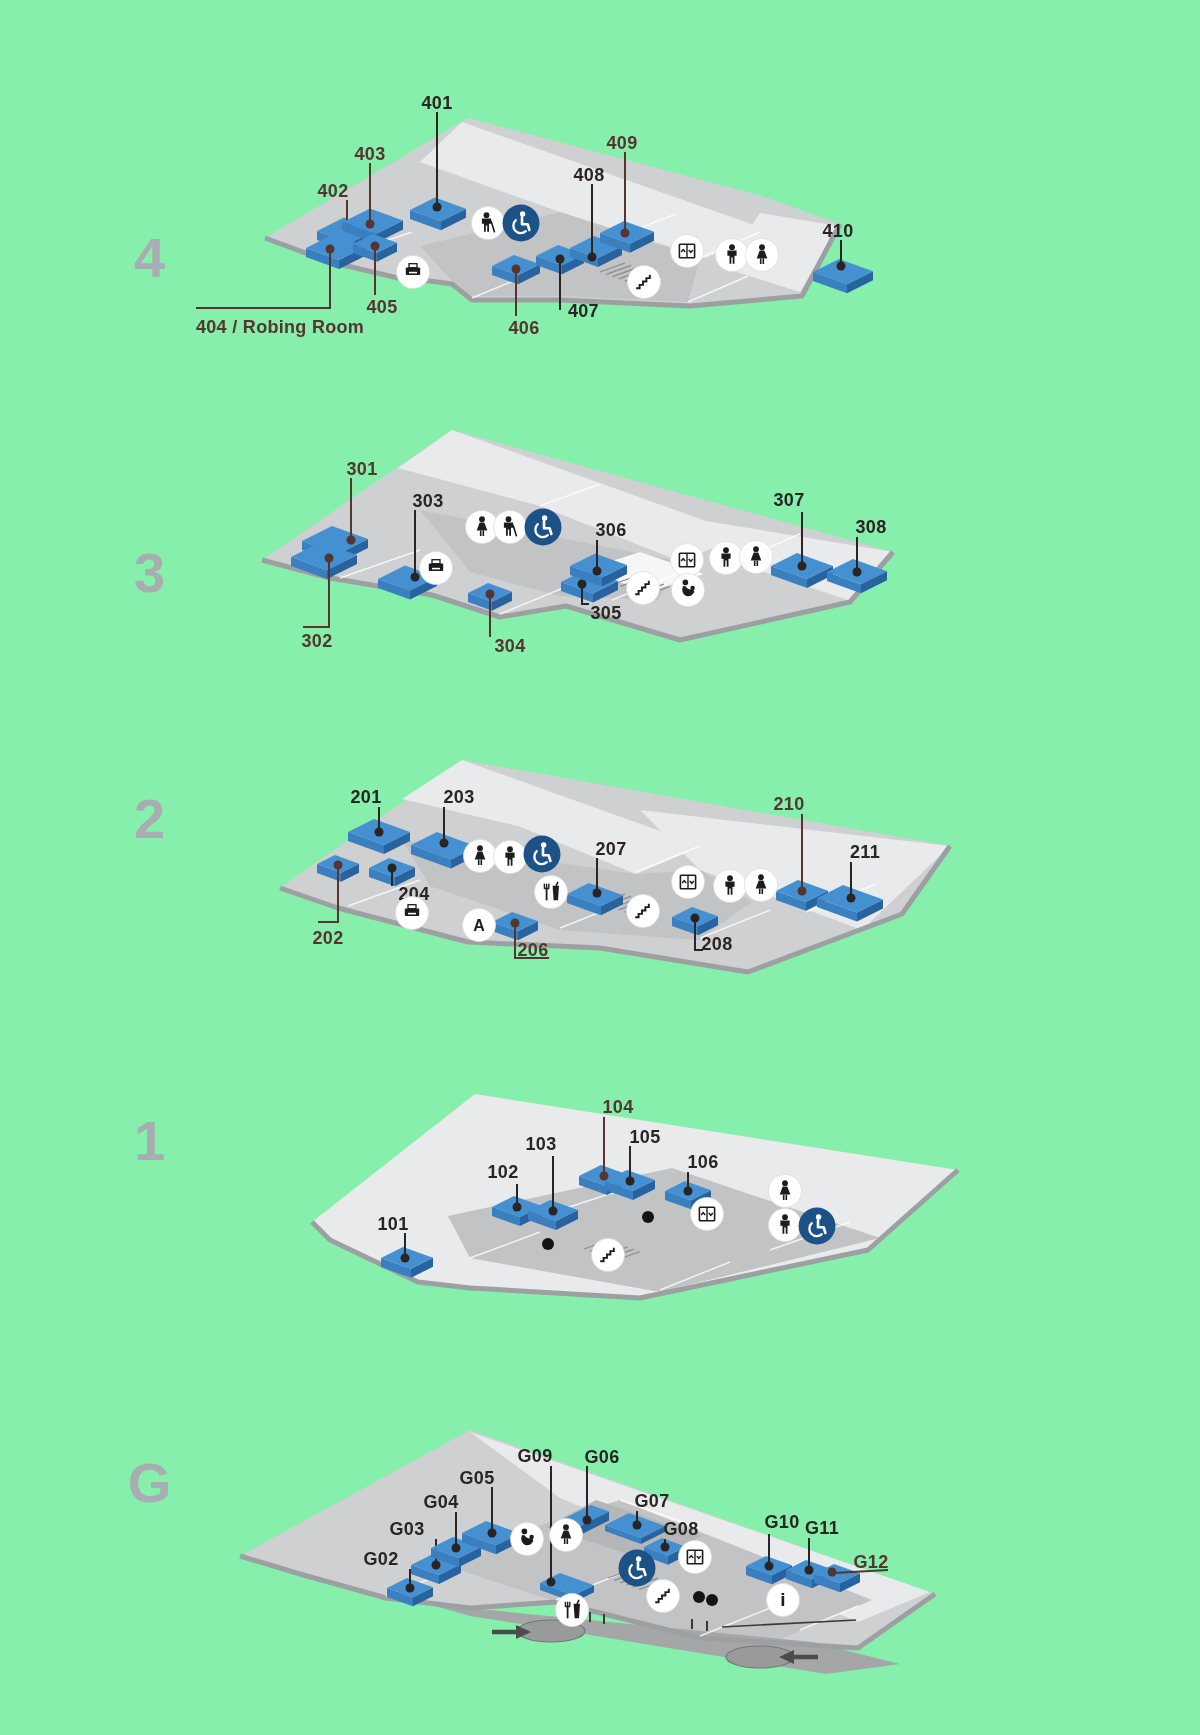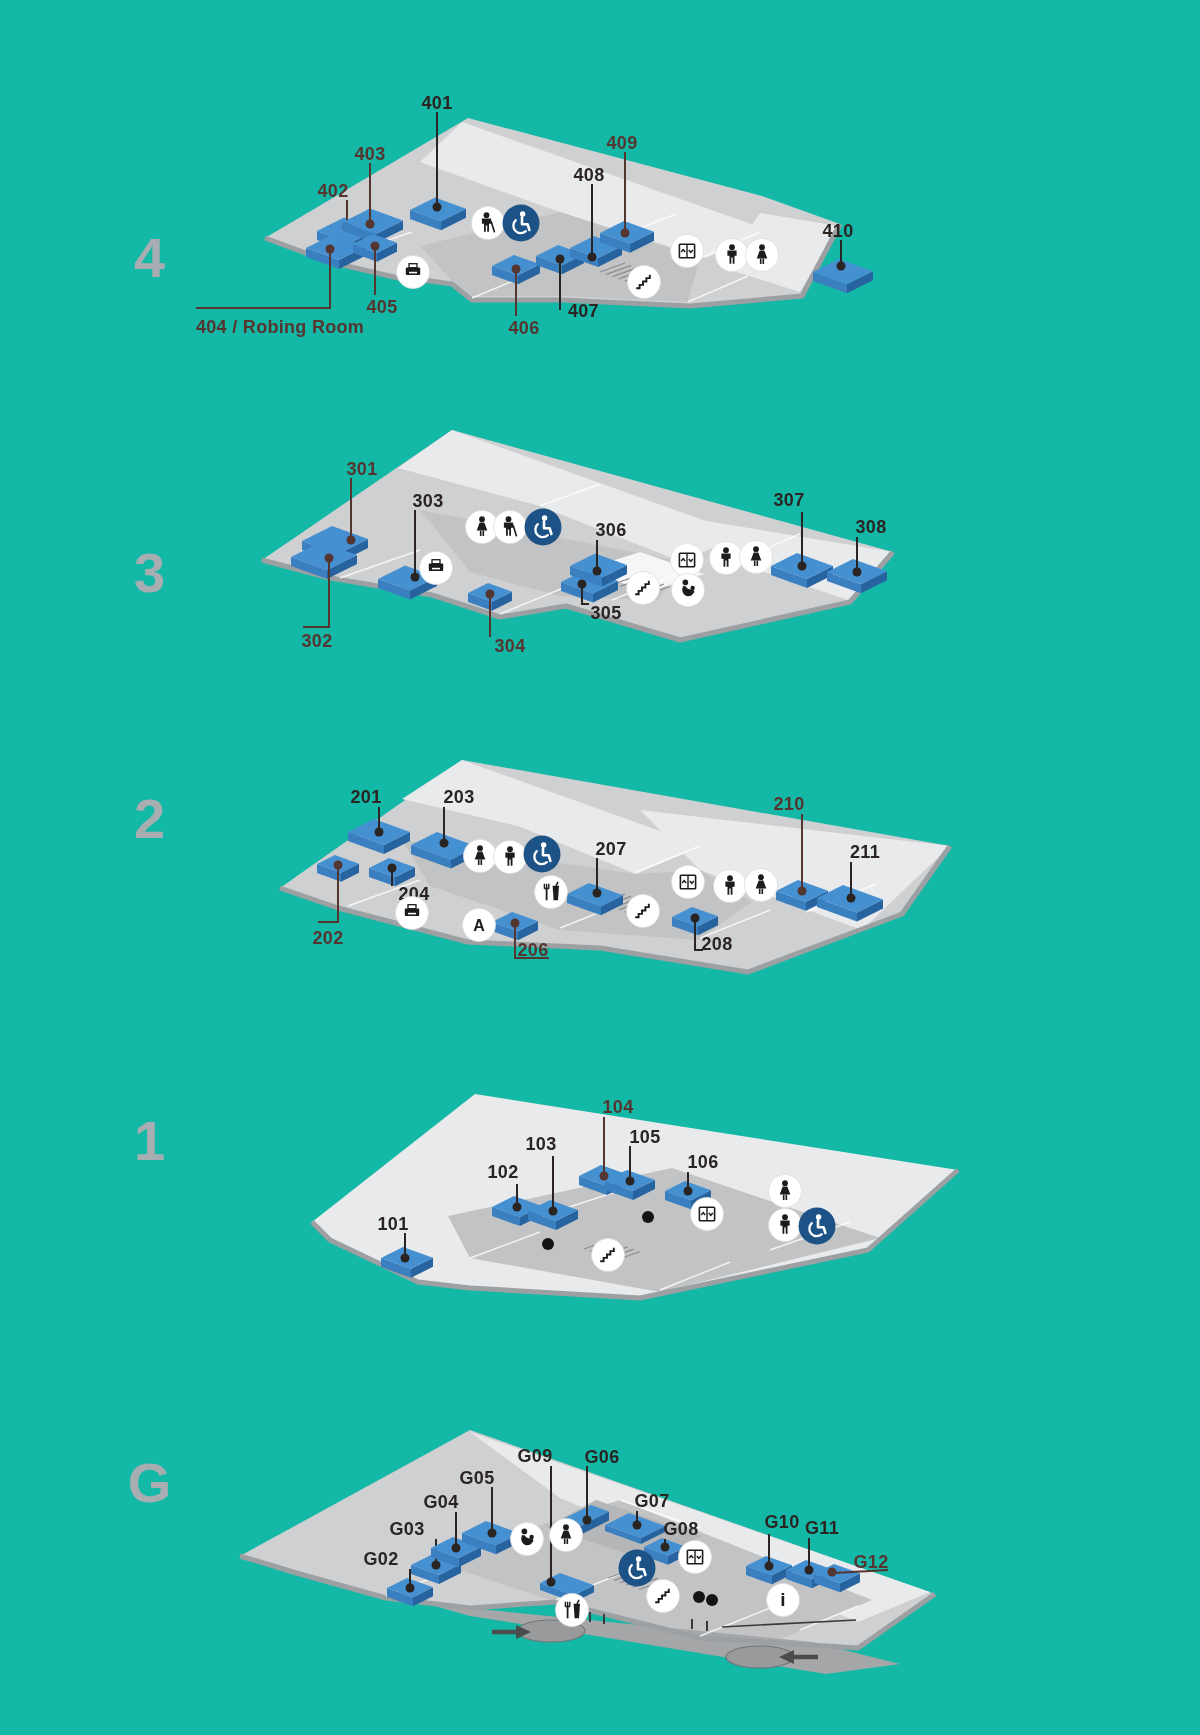--- a/index.html
+++ b/index.html
@@ -1,16 +1,16 @@
 <!DOCTYPE html>
 <html><head>
 <meta charset="utf-8">
 <style>
   html,body{margin:0;padding:0;background:#000;}
-  #stage{position:relative;width:1200px;height:1735px;background:#14b8a6;overflow:hidden;}
+  #stage{position:relative;width:1200px;height:1735px;background:#86efac;overflow:hidden;}
   svg{display:block;}
   text{font-family:"Liberation Sans",sans-serif;user-select:none;}
   .room-label{font-size:18px;font-weight:bold;letter-spacing:.3px;}
   .floor-num{font-size:56px;font-weight:bold;letter-spacing:1px;}
   .icon-letter{font-size:16px;font-weight:bold;text-anchor:middle;}
   .icon-info{font-size:19px;font-weight:bold;text-anchor:middle;}
 </style>
 </head>
 <body>
 

